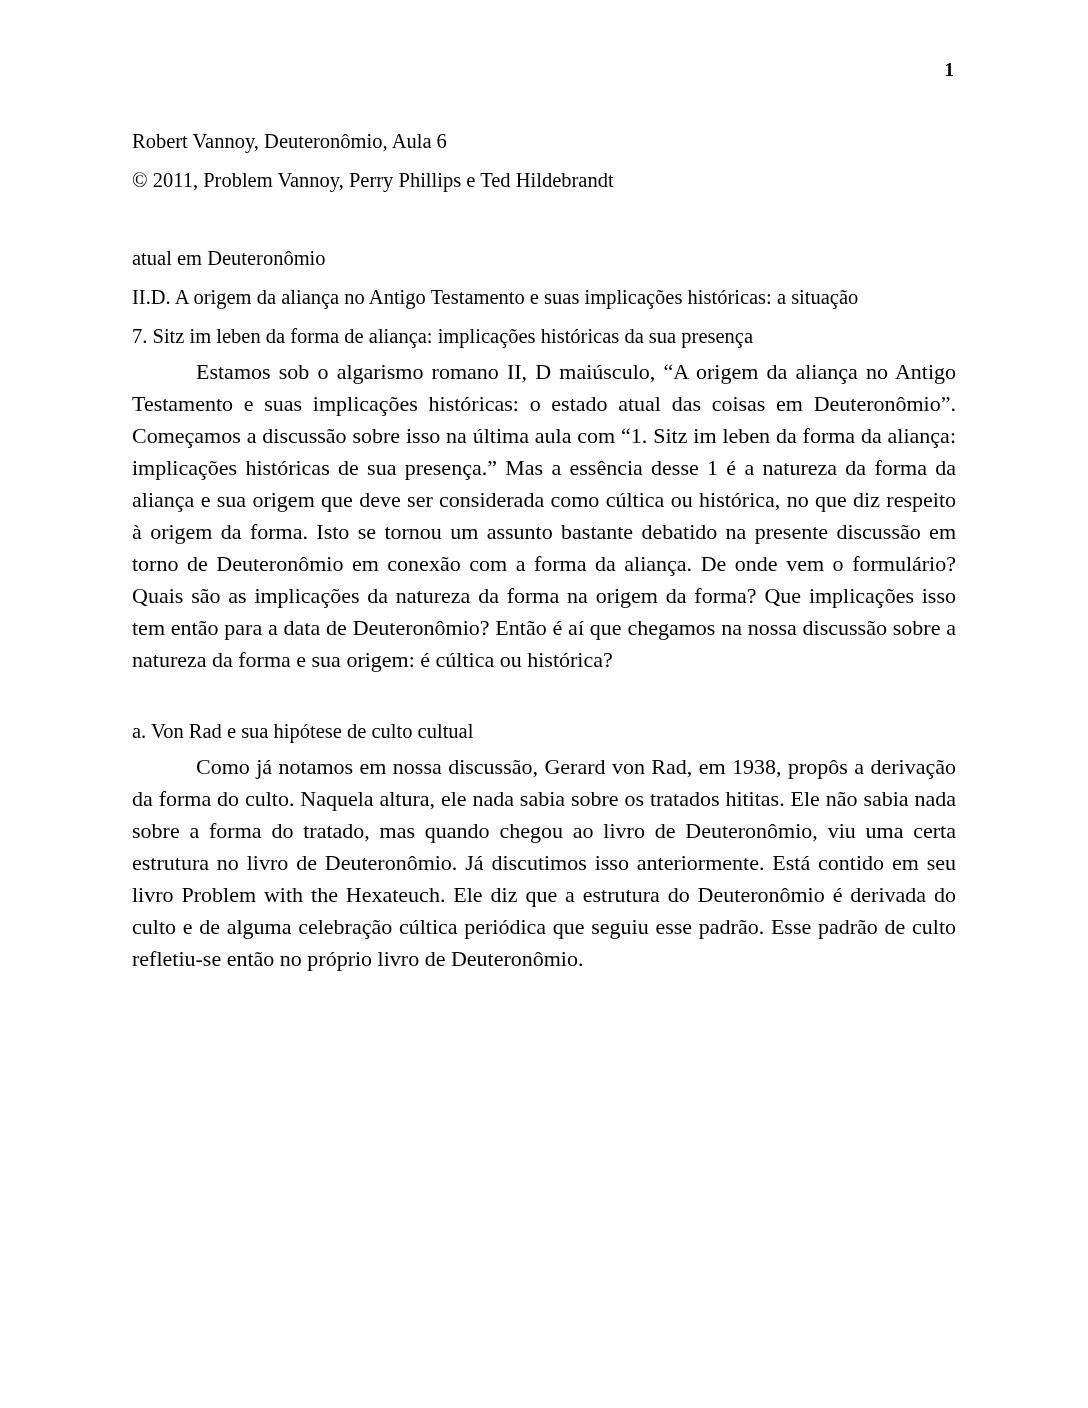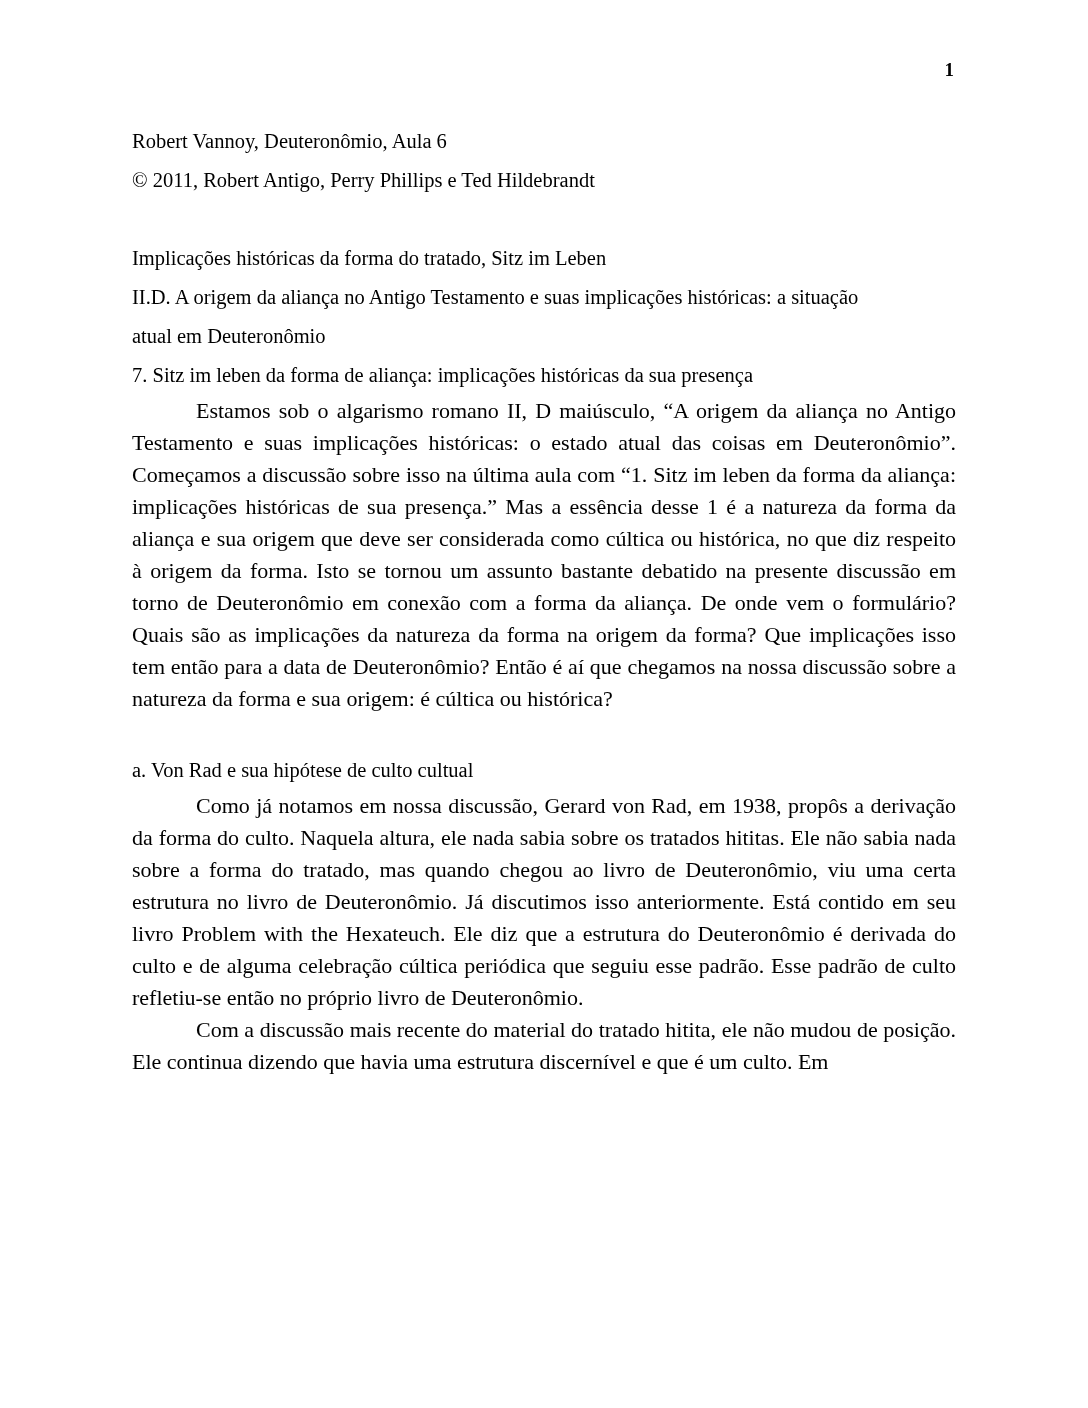--- a/index.html
+++ b/index.html
@@ -70,36 +70,34 @@
 <body>
 
 <div class="page">
 
   <div class="page-number">1</div>
 
   <div class="content">
 
     <div class="title-block">
       <div class="line">Robert Vannoy, Deuteronômio, Aula 6</div>
-      <div class="line">© 2011, Robert Antigo, Perry Phillips e Ted Hildebrandt</div>
+      <div class="line">© 2011, Problem Vannoy, Perry Phillips e Ted Hildebrandt</div>
     </div>
 
     <div class="spacer-lg"></div>
 
     <div class="heading-block">
-      <div class="line">Implicações históricas da forma do tratado, Sitz im Leben</div>
+      <div class="line">atual em Deuteronômio</div>
       <div class="line">II.D. A origem da aliança no Antigo Testamento e suas implicações históricas: a situação</div>
-      <div class="line">atual em Deuteronômio</div>
       <div class="line">7. Sitz im leben da forma de aliança: implicações históricas da sua presença</div>
     </div>
 
     <p class="para indent">Estamos sob o algarismo romano II, D maiúsculo, “A origem da aliança no Antigo Testamento e suas implicações históricas: o estado atual das coisas em Deuteronômio”. Começamos a discussão sobre isso na última aula com “1. Sitz im leben da forma da aliança: implicações históricas de sua presença.” Mas a essência desse 1 é a natureza da forma da aliança e sua origem que deve ser considerada como cúltica ou histórica, no que diz respeito à origem da forma. Isto se tornou um assunto bastante debatido na presente discussão em torno de Deuteronômio em conexão com a forma da aliança. De onde vem o formulário? Quais são as implicações da natureza da forma na origem da forma? Que implicações isso tem então para a data de Deuteronômio? Então é aí que chegamos na nossa discussão sobre a natureza da forma e sua origem: é cúltica ou histórica?</p>
 
     <div class="spacer-md"></div>
 
     <div class="line">a. Von Rad e sua hipótese de culto cultual</div>
 
     <p class="para indent">Como já notamos em nossa discussão, Gerard von Rad, em 1938, propôs a derivação da forma do culto. Naquela altura, ele nada sabia sobre os tratados hititas. Ele não sabia nada sobre a forma do tratado, mas quando chegou ao livro de Deuteronômio, viu uma certa estrutura no livro de Deuteronômio. Já discutimos isso anteriormente. Está contido em seu livro Problem with the Hexateuch. Ele diz que a estrutura do Deuteronômio é derivada do culto e de alguma celebração cúltica periódica que seguiu esse padrão. Esse padrão de culto refletiu-se então no próprio livro de Deuteronômio.</p>
 
-    <p class="para indent">Com a discussão mais recente do material do tratado hitita, ele não mudou de posição. Ele continua dizendo que havia uma estrutura discernível e que é um culto. Em</p>
 
   </div>
 </div>
 
 </body></html>

